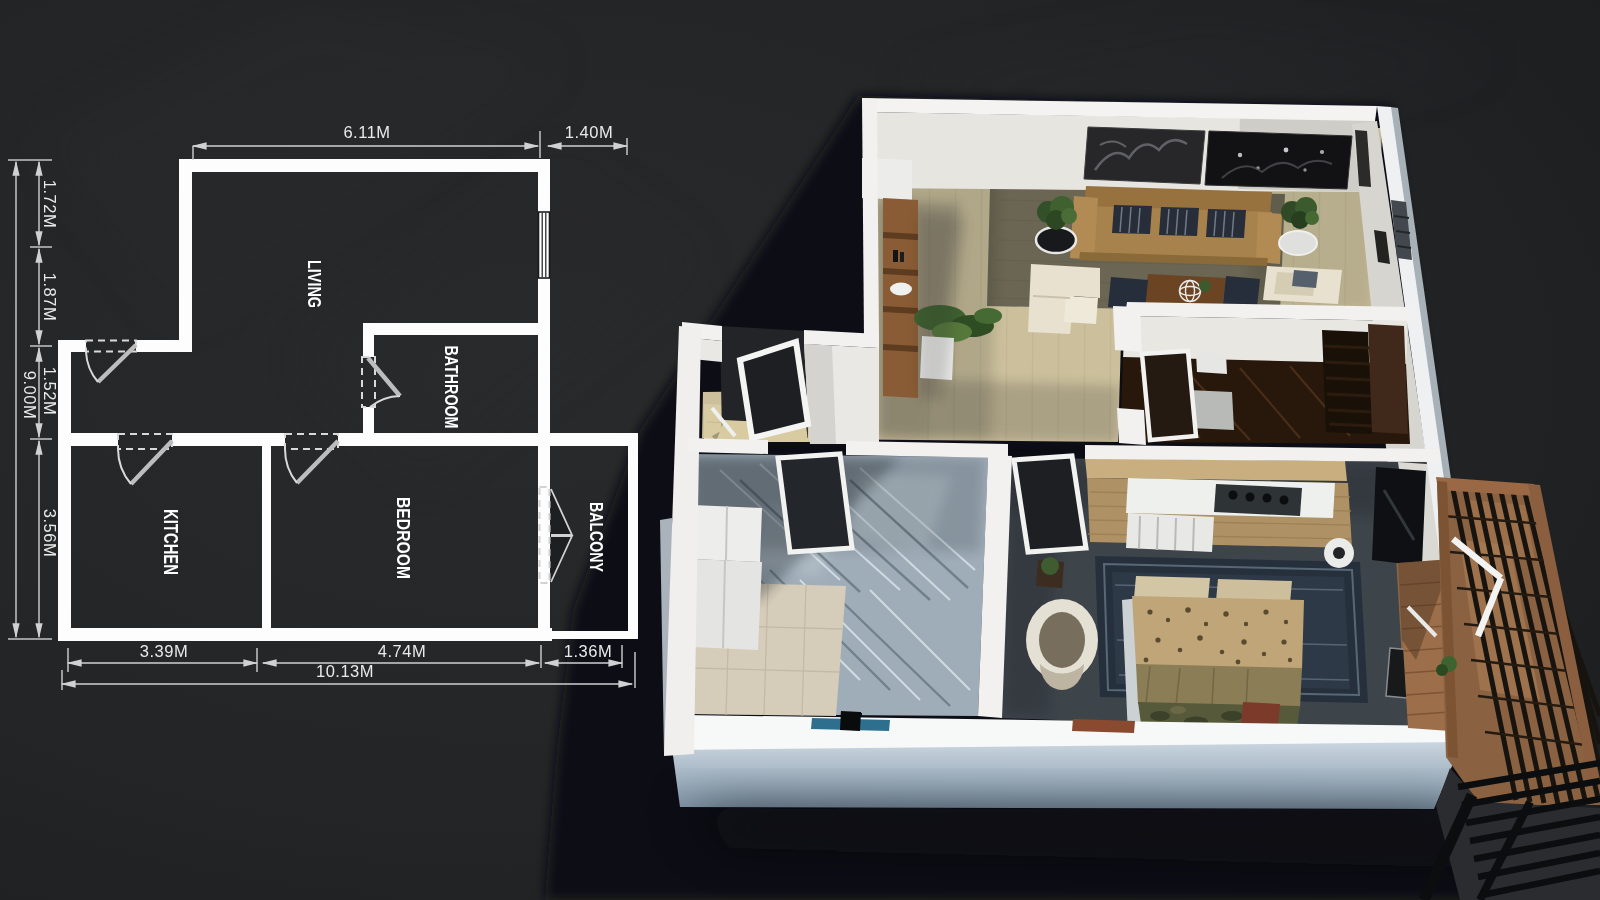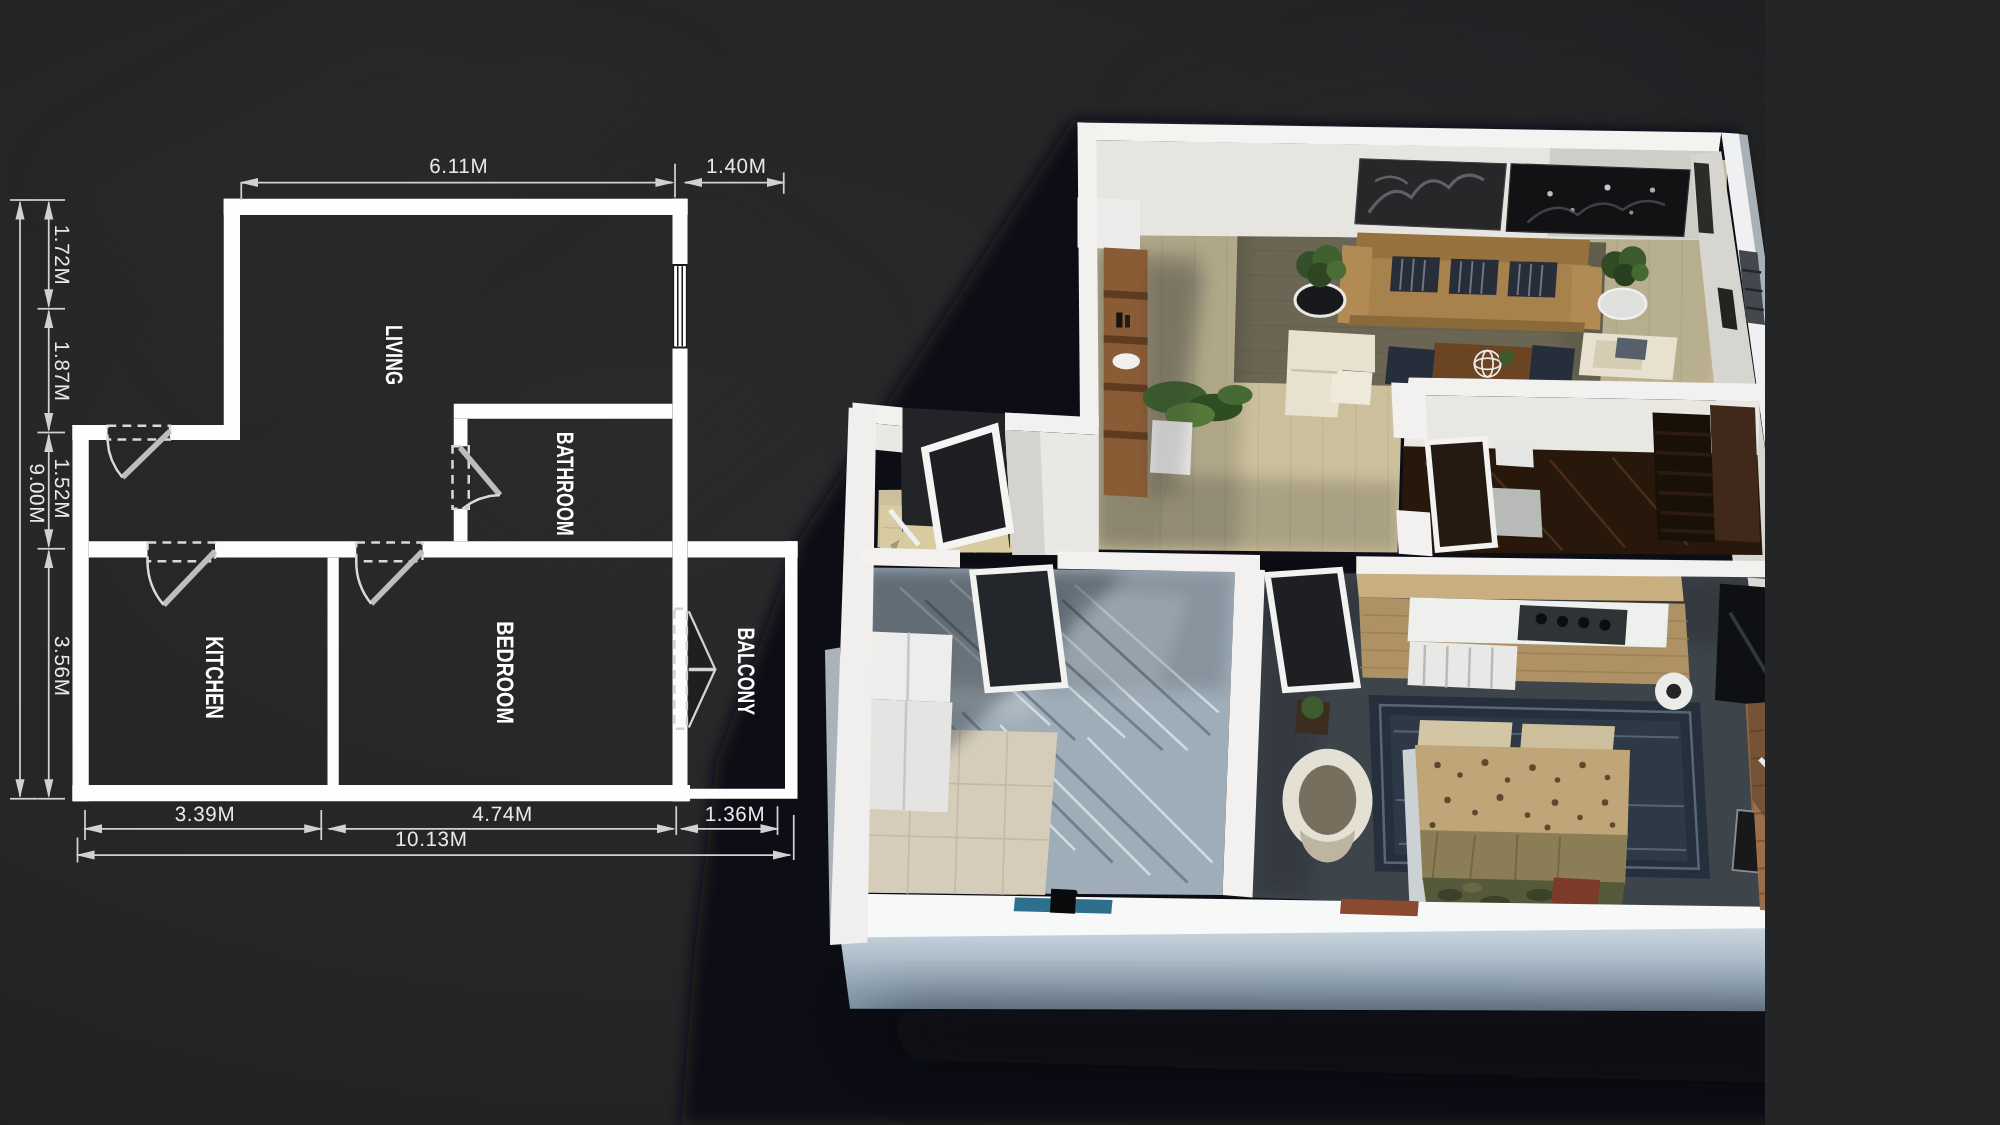--- a/index.html
+++ b/index.html
@@ -1,16 +1,16 @@
 <!DOCTYPE html>
 <html><head>
 <meta charset="utf-8">
 <style>
   html,body{margin:0;padding:0;background:#232527;}
-  .page{position:relative;width:1412px;height:900px;overflow:hidden;font-family:"Liberation Sans",sans-serif;}
+  .page{position:relative;width:1600px;height:900px;overflow:hidden;font-family:"Liberation Sans",sans-serif;}
   svg{display:block;}
   text{font-family:"Liberation Sans",sans-serif;}
 </style>
 </head>
 <body>
 <div class="page">
 <svg width="1600" height="900" viewBox="0 0 1600 900">
 <defs>
   <radialGradient id="bgGrad" cx="0.32" cy="0.42" r="0.85">
     <stop offset="0" stop-color="#292a2b"></stop>

